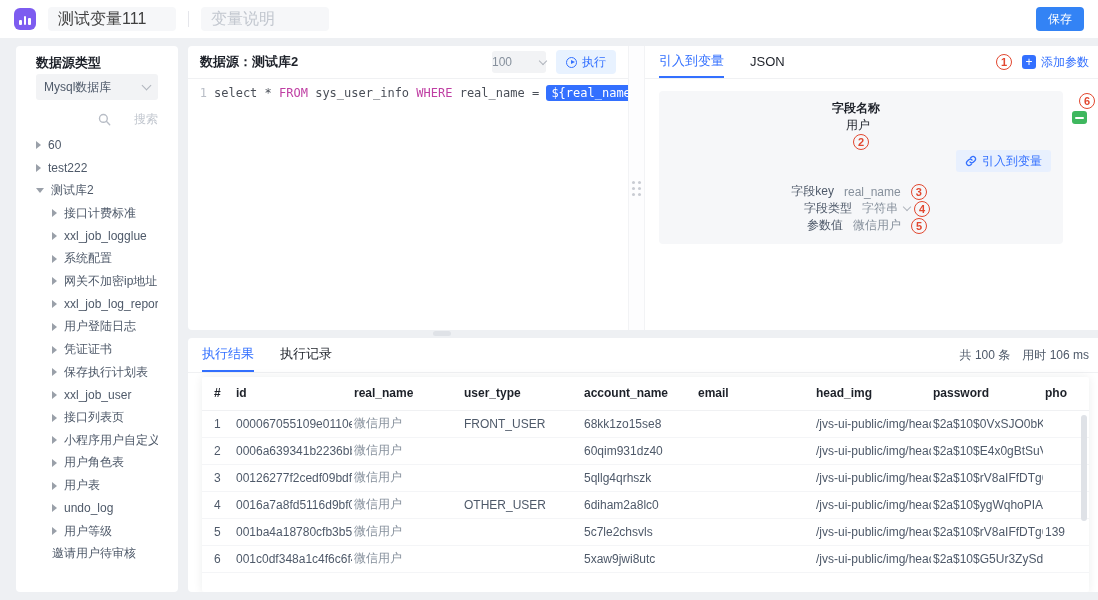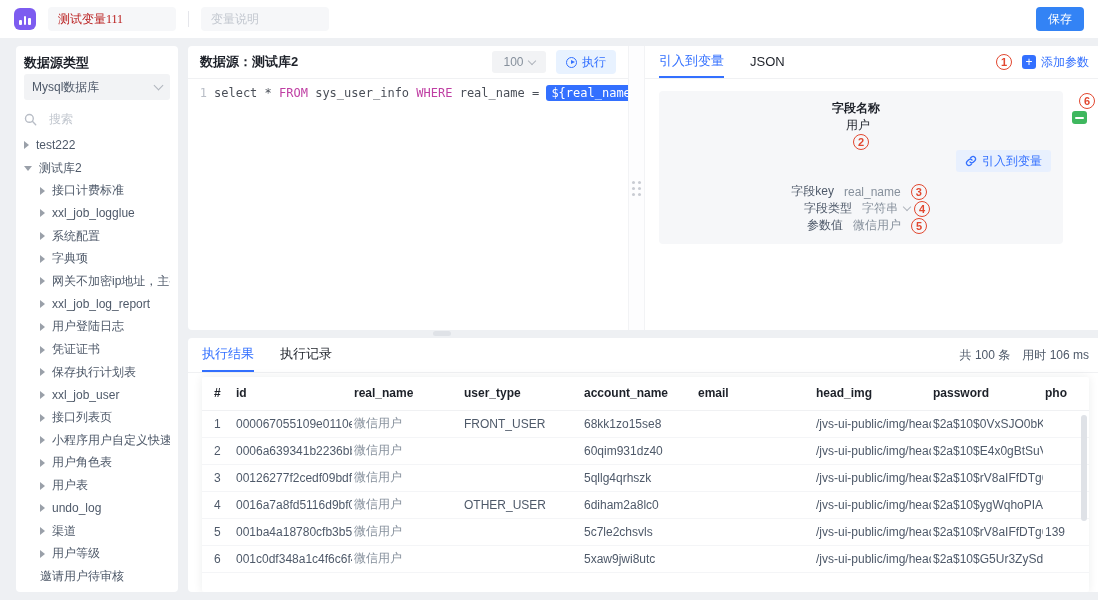--- a/index.html
+++ b/index.html
@@ -4,51 +4,51 @@
 <style>
   * { margin:0; padding:0; box-sizing:border-box; }
   html,body { width:1098px; height:600px; overflow:hidden; background:#eef0f3;
     font-family:"Liberation Sans", sans-serif; font-size:12px; color:#1d2129; }
 
   
   .topbar { height:38px; background:#fff; display:flex; align-items:center; padding:0 14px; gap:12px; }
   .logo { width:22px; height:22px; background:#7d5cf0; border-radius:6px; display:flex; align-items:flex-end; justify-content:center; gap:2px; padding-bottom:5px; }
   .logo i { display:block; width:2.5px; background:#fff; border-radius:1px; }
   .logo i:nth-child(1){height:5px}.logo i:nth-child(2){height:9px}.logo i:nth-child(3){height:7px}
-  .hinput { height:24px; background:#f6f7f9; border:none; border-radius:4px; padding:0 10px; font-size:12px; color:#b91c1c; outline:none; font-family:Liberation Serif, serif; }
+  .hinput { height:24px; background:#f6f7f9; border:none; border-radius:4px; padding:0 10px; font-size:16px; color:#404040; outline:none; font-family:Liberation Sans, sans-serif; }
   .hinput::placeholder { color:#c2c7cf; }
   .name-input { width:128px; }
   .desc-input { width:128px; }
   .vline { width:1px; height:16px; background:#e5e6eb; }
   .save-btn { margin-left:auto; height:24px; padding:0 12px; background:#3383f5; color:#fff; border:none; border-radius:4px; font-size:12px; cursor:pointer; }
 
   
   .layout { display:flex; gap:10px; padding:8px 15px 0 16px; height:554px; }
 
   
-  .sidebar { width:162px; background:#fff; border-radius:4px; padding:4px 8px; height:546px; overflow:hidden; flex:none; }
+  .sidebar { width:162px; background:#fff; border-radius:4px; padding:4px 20px; height:546px; overflow:hidden; flex:none; }
   .sb-title { font-size:13px; font-weight:bold; padding-top:4px; height:19px; }
   .ds-select { margin-top:5px; height:26px; background:#f2f3f5; border-radius:3px; display:flex; align-items:center; justify-content:space-between; padding:0 8px; color:#4e5969; cursor:pointer; }
-  .search-row { margin-top:11px; height:16px; display:flex; align-items:center; gap:12px; color:#c2c7cf; }
+  .search-row { margin-top:11px; height:16px; display:flex; align-items:center; gap:23px; color:#c2c7cf;justify-content:flex-end; }
   .tree { margin-top:7px; }
   .tree-item { height:22.7px; display:flex; align-items:center; gap:7px; color:#4e5969; cursor:pointer; white-space:nowrap; overflow:hidden; }
   .tree-item.lvl1 { padding-left:16px; }
   .caret { width:0; height:0; flex:none; }
   .caret.right { border-left:5px solid #9aa0a9; border-top:4px solid transparent; border-bottom:4px solid transparent; }
   .caret.down { border-top:5px solid #9aa0a9; border-left:4px solid transparent; border-right:4px solid transparent; }
 
   
   .main { flex:1; display:flex; flex-direction:column; gap:8px; position:relative; }
 
   
   .top-panel { background:#fff; border-radius:4px; height:284px; display:flex; overflow:hidden; }
   .editor-pane { width:440px; flex:none; display:flex; flex-direction:column; }
   .pane-hdr { height:33px; border-bottom:1px solid #f0f1f3; display:flex; align-items:center; padding:0 12px; }
   .editor-title { font-size:13px; font-weight:bold; }
-  .limit-select { margin-left:auto; width:54px; height:22px; background:#f2f3f5; border-radius:3px; display:flex; align-items:center; justify-content:center; gap:5px; color:#86909c; cursor:pointer; }
+  .limit-select { margin-left:auto; width:54px; height:22px; background:#f2f3f5; border-radius:3px; display:flex; align-items:center; justify-content:space-between; gap:5px; color:#86909c; cursor:pointer; }
   .exec-btn { margin-left:10px; height:24px; padding:0 10px; background:#e8f2ff; color:#3370ff; border:none; border-radius:4px; display:flex; align-items:center; gap:5px; font-size:12px; cursor:pointer; }
   .play-icon { width:11px; height:11px; border:1px solid #3370ff; border-radius:50%; position:relative; display:inline-block; }
   .play-icon::after { content:''; position:absolute; left:3.5px; top:2px; border-left:4px solid #3370ff; border-top:2.5px solid transparent; border-bottom:2.5px solid transparent; }
   .code-area { flex:1; padding-top:7px; display:flex; font-family:"DejaVu Sans Mono", monospace; font-size:12px; }
   .gutter { width:26px; text-align:right; color:#b9bec7; padding-right:7px; flex:none; }
   .code-line { white-space:nowrap; }
   .tok-plain { color:#4a4f58; }
   .tok-keyword { color:#bf3fa3; }
   .tok-variable { background:#3370ff; color:#fff; border-radius:3px; padding:1px 5px; }
 
@@ -129,44 +129,44 @@
     <div class="search-row">
       <svg width="13" height="13" viewBox="0 0 14 14">
         <circle cx="5.8" cy="5.8" r="4.2" fill="none" stroke="#b8bdc6" stroke-width="1.5"></circle>
         <line x1="9" y1="9" x2="12.6" y2="12.6" stroke="#b8bdc6" stroke-width="1.5" stroke-linecap="round"></line>
       </svg>
       <span>搜索</span>
     </div>
     <div class="tree">
         <div class="tree-item lvl0">
           <span class="caret right"></span>
+          <span>60</span>
+        </div>
+        <div class="tree-item lvl0">
+          <span class="caret right"></span>
           <span>test222</span>
         </div>
         <div class="tree-item lvl0">
           <span class="caret down"></span>
           <span>测试库2</span>
         </div>
         <div class="tree-item lvl1">
           <span class="caret right"></span>
           <span>接口计费标准</span>
         </div>
         <div class="tree-item lvl1">
           <span class="caret right"></span>
           <span>xxl_job_logglue</span>
         </div>
         <div class="tree-item lvl1">
           <span class="caret right"></span>
           <span>系统配置</span>
         </div>
         <div class="tree-item lvl1">
           <span class="caret right"></span>
-          <span>字典项</span>
-        </div>
-        <div class="tree-item lvl1">
-          <span class="caret right"></span>
           <span>网关不加密ip地址，主要J</span>
         </div>
         <div class="tree-item lvl1">
           <span class="caret right"></span>
           <span>xxl_job_log_report</span>
         </div>
         <div class="tree-item lvl1">
           <span class="caret right"></span>
           <span>用户登陆日志</span>
         </div>
@@ -194,24 +194,20 @@
           <span class="caret right"></span>
           <span>用户角色表</span>
         </div>
         <div class="tree-item lvl1">
           <span class="caret right"></span>
           <span>用户表</span>
         </div>
         <div class="tree-item lvl1">
           <span class="caret right"></span>
           <span>undo_log</span>
-        </div>
-        <div class="tree-item lvl1">
-          <span class="caret right"></span>
-          <span>渠道</span>
         </div>
         <div class="tree-item lvl1">
           <span class="caret right"></span>
           <span>用户等级</span>
         </div>
         <div class="tree-item lvl1">
           <span>邀请用户待审核</span>
         </div>
       </div>
   </div>

